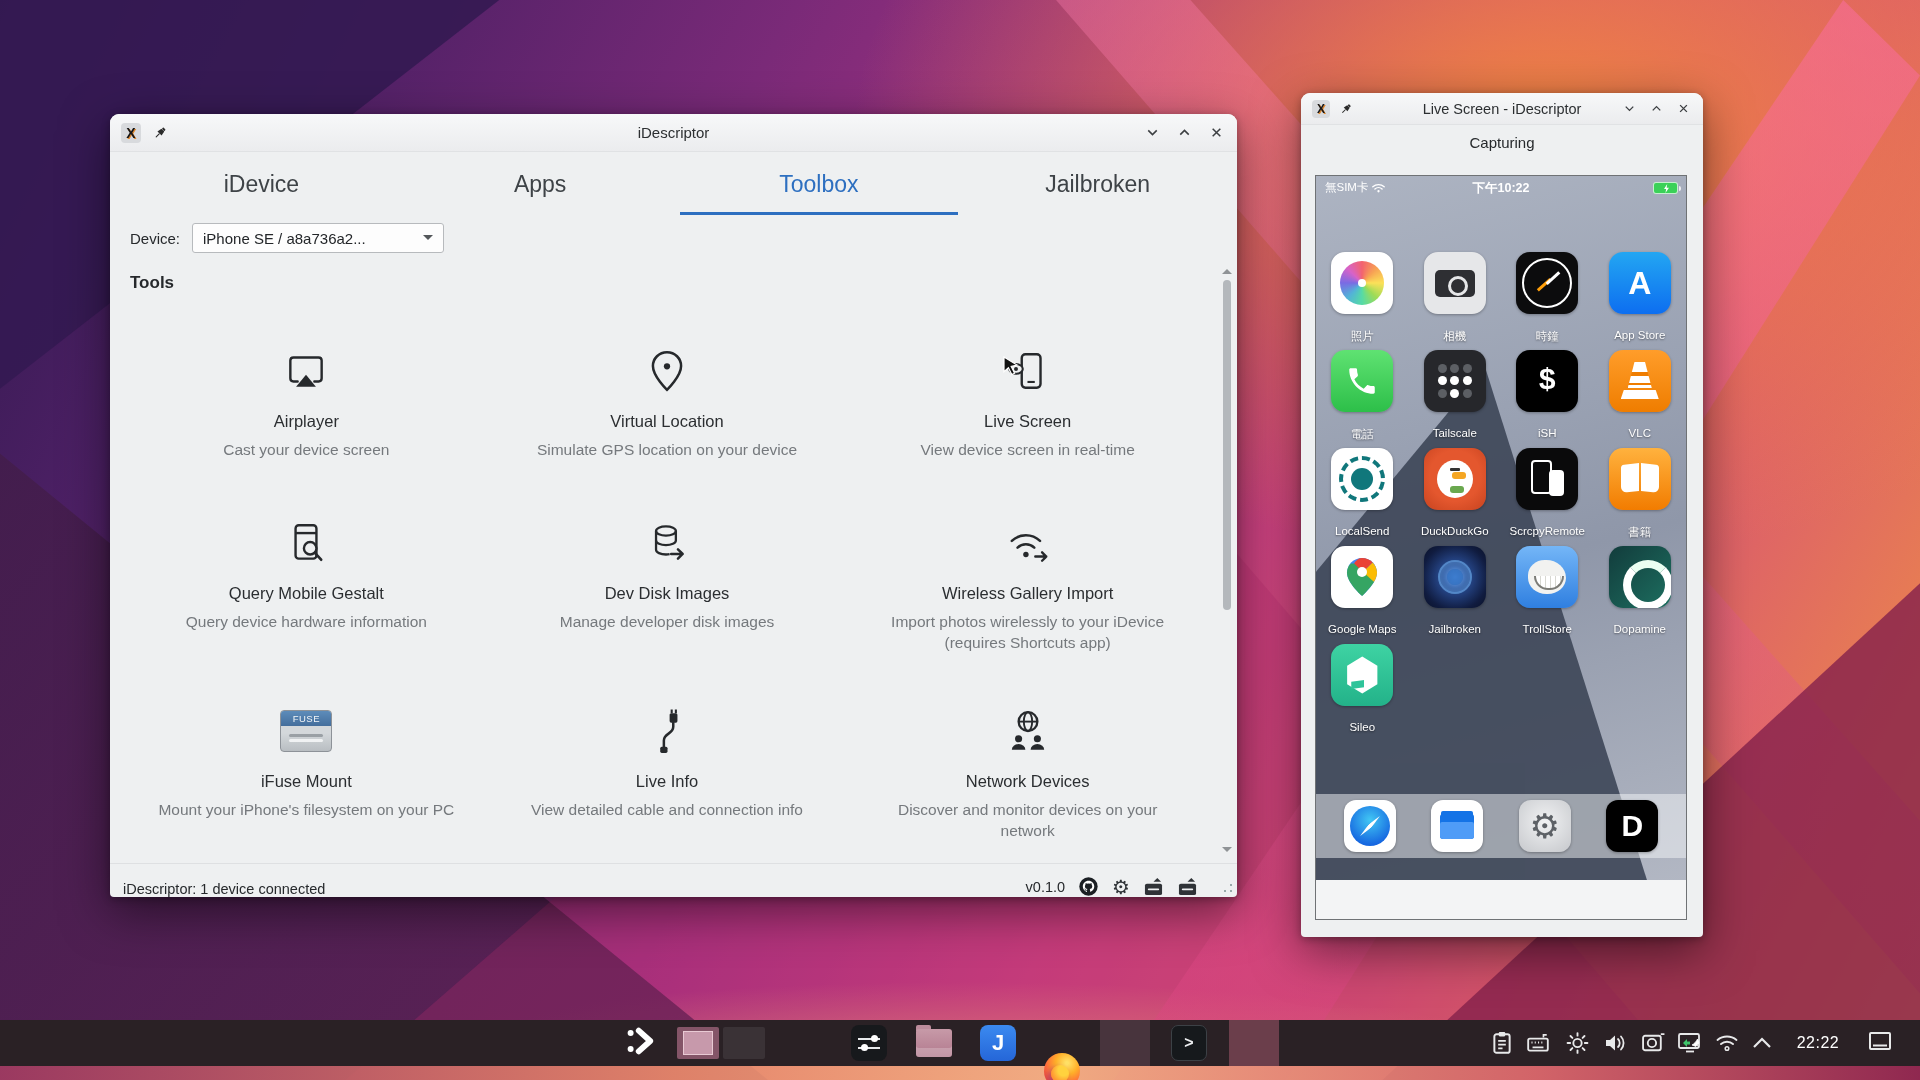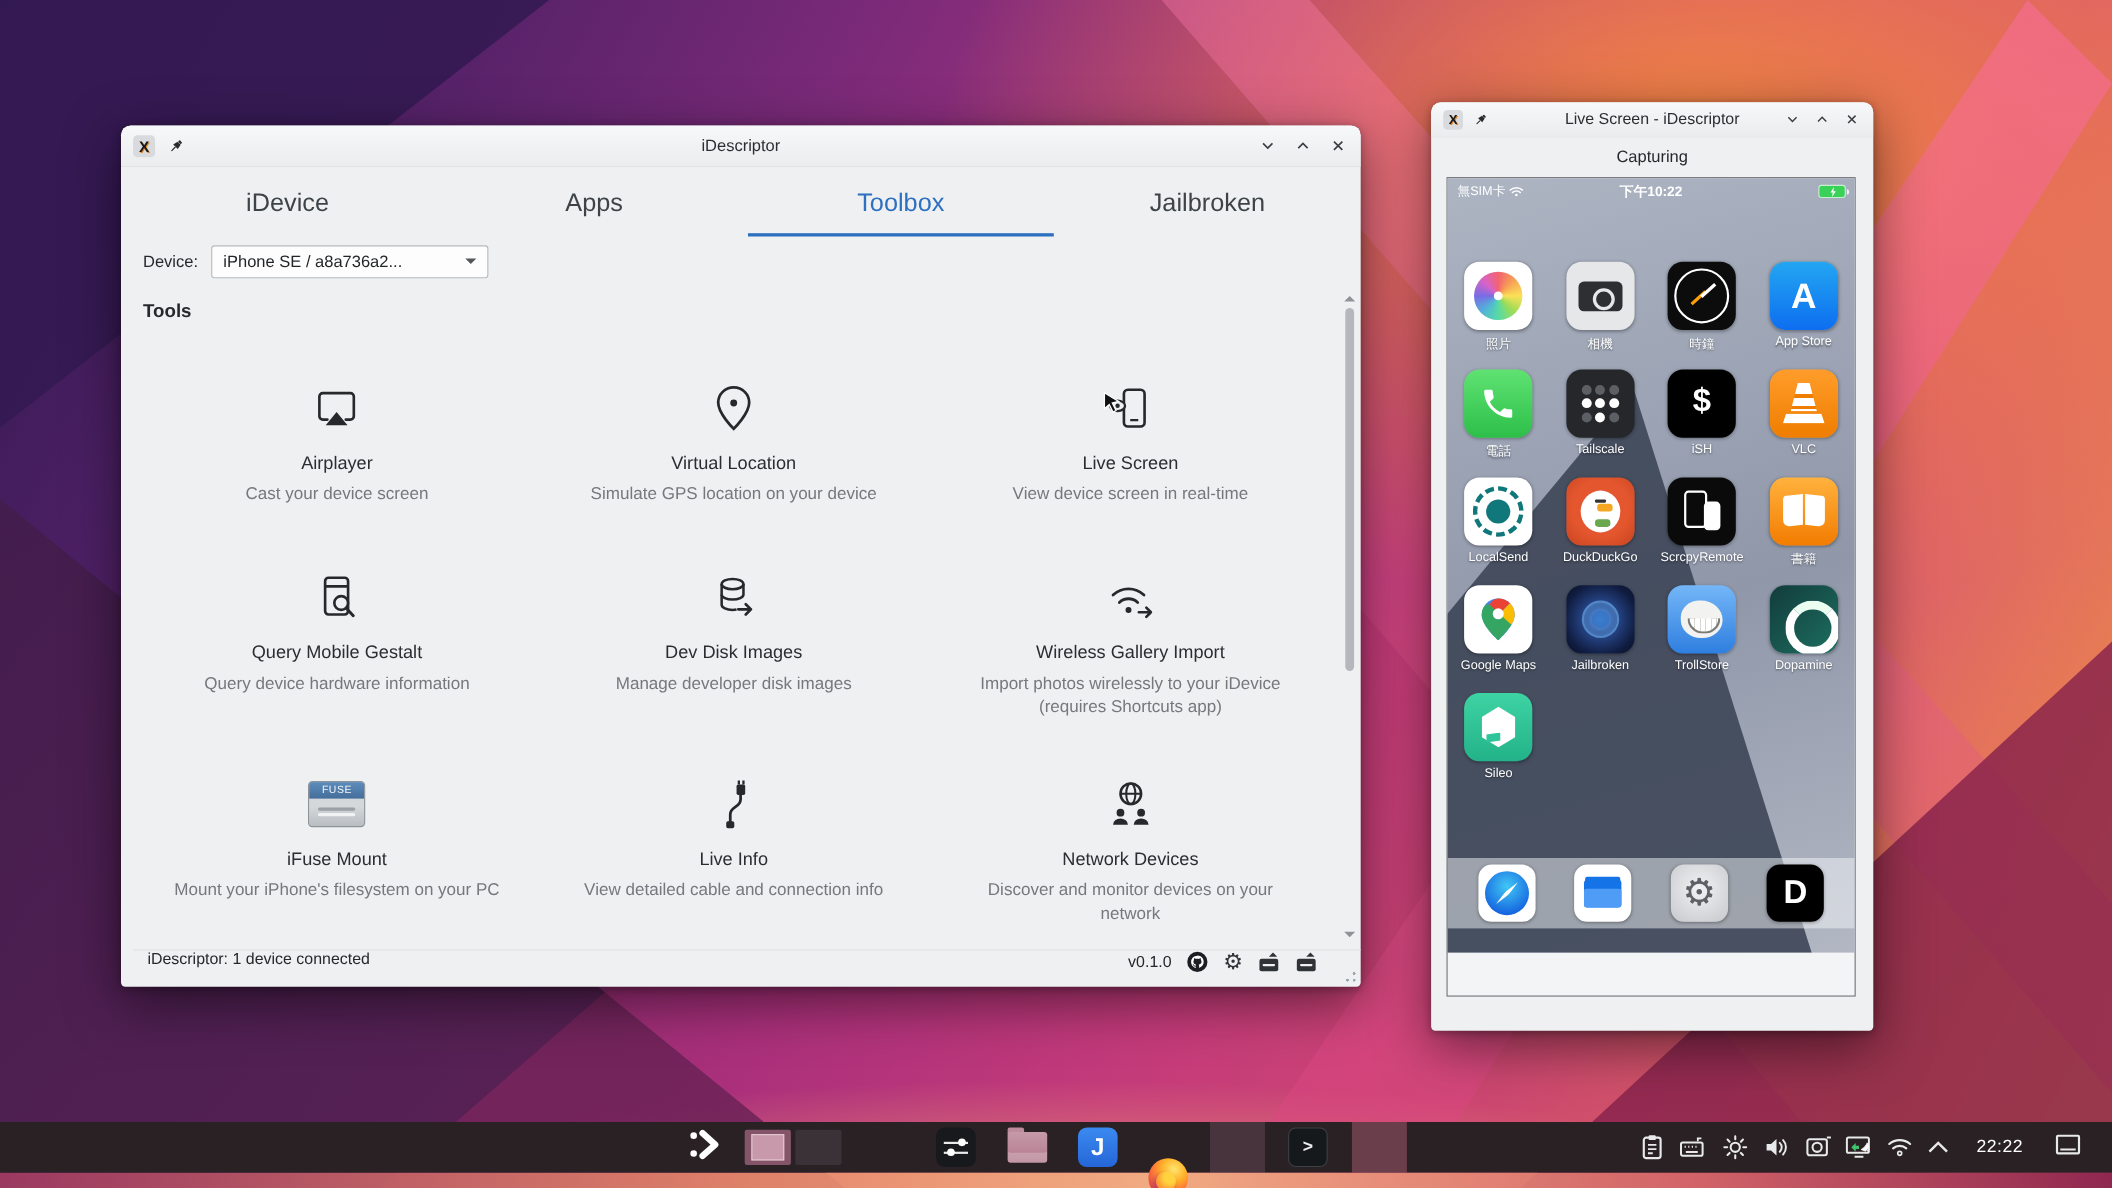--- a/index.html
+++ b/index.html
@@ -58,54 +58,54 @@
     display:flex; align-items:center; justify-content:center; letter-spacing:.5px; }
   .fuse-slot { position:absolute; left:8px; right:8px; bottom:9px; height:3px; background:#f0f2f3; border-radius:2px; box-shadow:0 -5px 0 #9aa0a5; }
   .mouse-cursor { position:absolute; left:1002px; top:356px; z-index:5; }
 
   .scrollbar { position:absolute; right:3px; top:150px; bottom:40px; width:14px; }
   .sb-thumb { position:absolute; left:3px; top:16px; width:8px; height:330px; border-radius:4px; background:#b4b8bc; }
   .sb-arrow { position:absolute; left:2px; width:0; height:0; border:5px solid transparent; }
   .sb-up { top:0; border-bottom-color:#8f9396; }
   .sb-down { bottom:0; border-top-color:#8f9396; }
 
-  .statusbar { position:absolute; left:11px; right:0; bottom:0; height:34px; border-top:1px solid #dee0e2;
-    display:flex; align-items:flex-start; padding:0 13px; font-size:14.5px; color:#26292c; }
+  .statusbar { position:absolute; left:0; right:0; bottom:0; height:34px; border-top:1px solid #dee0e2;
+    display:flex; align-items:flex-end; padding:0 13px; font-size:14.5px; color:#26292c; }
   .sb-right { margin-left:auto; display:flex; align-items:center; gap:13px; margin-right:26px; }
   .gear-glyph { font-size:20px; color:#2f3337; line-height:1; }
   .grip { position:absolute; right:4px; bottom:4px; width:10px; height:10px;
     background:radial-gradient(circle at 80% 20%,#9aa 1.2px,transparent 1.5px),
                radial-gradient(circle at 80% 80%,#9aa 1.2px,transparent 1.5px),
                radial-gradient(circle at 20% 80%,#9aa 1.2px,transparent 1.5px); }
 
   
   #live-window { left:1301px; top:93px; width:402px; height:844px; }
   #live-window .titlebar { height:32px; }
   #live-window .tb-title { font-size:14.5px; }
   .capturing { text-align:center; margin-top:9px; font-size:15px; color:#26292c; }
-  .frame { position:absolute; left:14px; top:68px; width:372px; height:745px; border:1px solid #6f7275; background:#f3f4f5; }
+  .frame { position:absolute; left:14px; top:82px; width:372px; height:745px; border:1px solid #6f7275; background:#f3f4f5; }
   .phone { position:absolute; left:0; top:0; width:370px; height:704px; overflow:hidden;
     background:linear-gradient(165deg,#adb4c2 0%,#9aa2b3 35%,#8f97a9 55%,#b2b7c3 100%); }
   .phone-dark { position:absolute; inset:-12px; clip-path:polygon(46% 28%,88% 100%,0 100%,0 58%);
     background:#3f4859; opacity:.92; filter:blur(5px); }
   .p-status { position:absolute; top:3px; left:0; right:0; height:18px; color:#fff; font-size:11.5px; }
   .p-carrier { position:absolute; left:9px; top:1px; display:flex; align-items:center; gap:4px; }
   .p-time { position:absolute; left:0; right:0; text-align:center; top:1px; font-weight:bold; font-size:12.5px; }
   .p-batt { position:absolute; right:8px; top:3px; width:25px; height:12px; background:#3ad158;
     border-radius:3px; border:1px solid rgba(255,255,255,.7); }
   .p-batt::after { content:""; position:absolute; right:-4px; top:3px; width:2.5px; height:5px; background:rgba(255,255,255,.8); border-radius:0 2px 2px 0; }
   .p-bolt { position:absolute; left:9px; top:1px; width:7px; height:9px; background:#fff;
     clip-path:polygon(60% 0,15% 55%,45% 55%,35% 100%,85% 42%,52% 42%); }
 
   .apps-grid { position:absolute; top:76px; left:0; right:0; display:grid;
     grid-template-columns:repeat(4,1fr); row-gap:18px; }
   .app { display:flex; flex-direction:column; align-items:center; height:80px; }
   .app-icon { width:62px; height:62px; border-radius:14px; position:relative; overflow:hidden;
     box-shadow:0 1px 3px rgba(0,0,0,.3); flex:0 0 auto; }
-  .app-label { margin-top:5px; font-size:11.5px; color:#fff; text-shadow:0 1px 2px rgba(0,0,0,.5); white-space:nowrap; }
+  .app-label { margin-top:15px; font-size:11.5px; color:#fff; text-shadow:0 1px 2px rgba(0,0,0,.5); white-space:nowrap; }
 
   .ai-photos { background:#fff; }
   .ai-photos::before { content:""; position:absolute; inset:9px; border-radius:50%;
     background:conic-gradient(#ff5f6d,#ffa14a,#ffe14a,#9ade4a,#4adea4,#4ab4de,#7a6af0,#e05fd0,#ff5f6d); filter:saturate(.9); }
   .ai-photos::after { content:""; position:absolute; left:27px; top:27px; width:8px; height:8px; border-radius:50%; background:#fff; }
   .ai-camera { background:#e6e7e9; }
   .ai-camera::before { content:""; position:absolute; left:11px; top:18px; width:40px; height:27px; border-radius:5px; background:#2e2f33; }
   .ai-camera::after { content:""; position:absolute; left:24px; top:24px; width:14px; height:14px; border-radius:50%;
     background:#2e2f33; border:3px solid #e6e7e9; }
   .ai-clock { background:#0c0c0d; }

